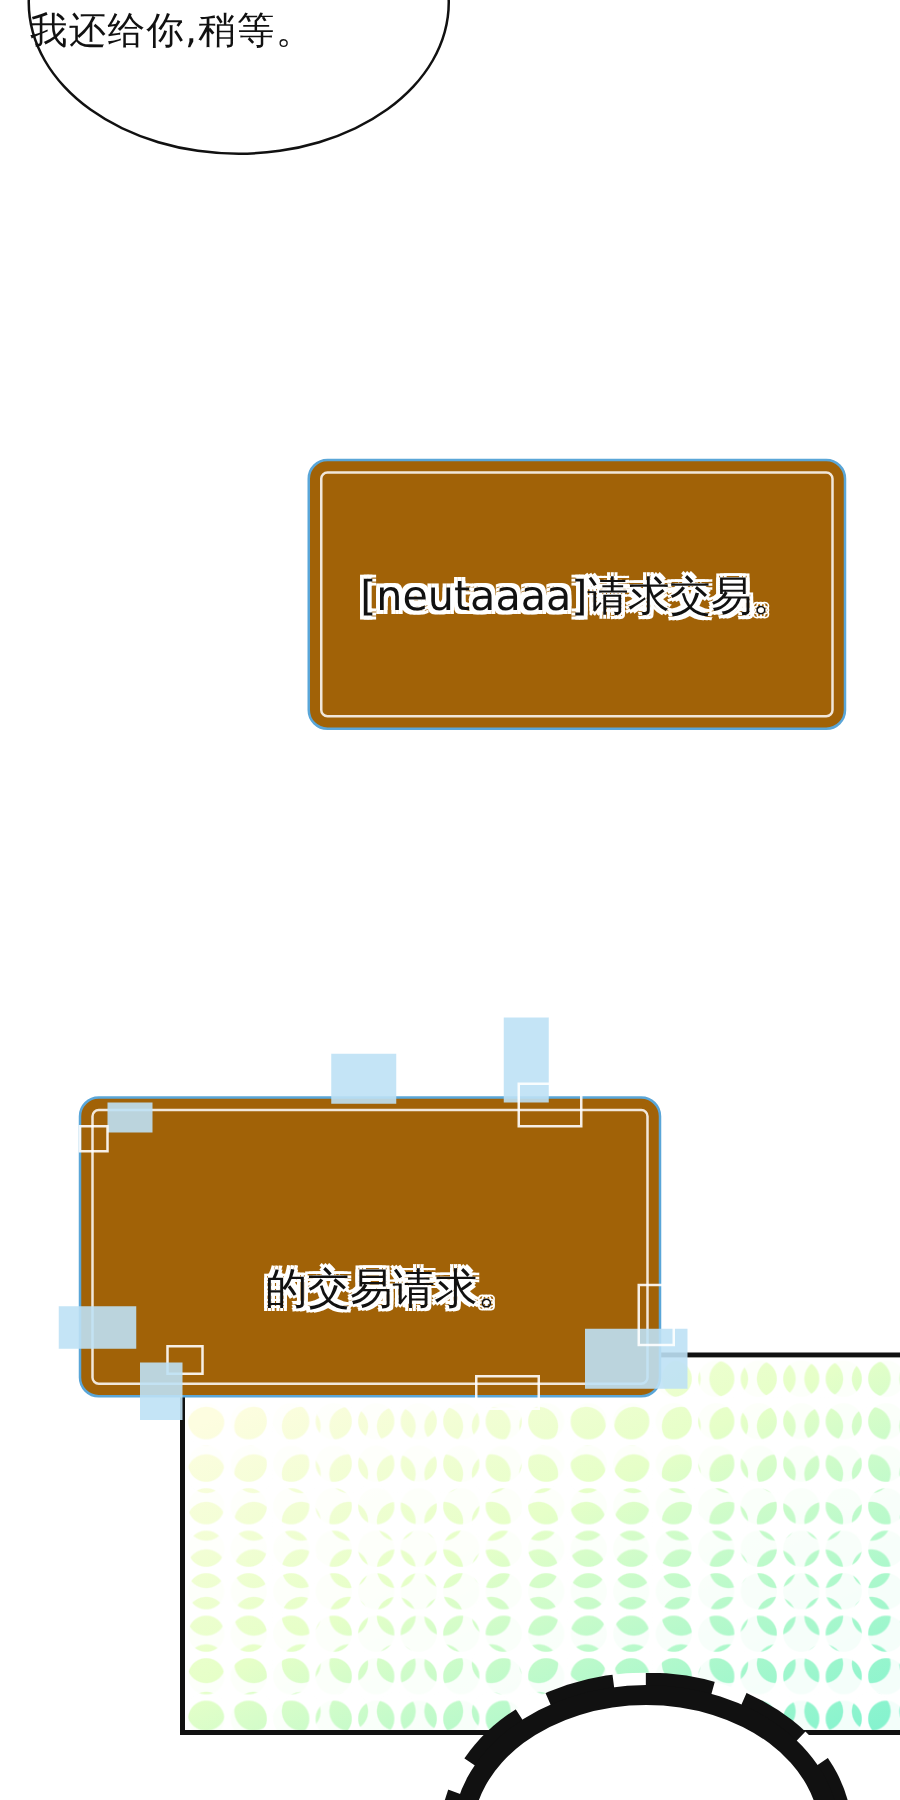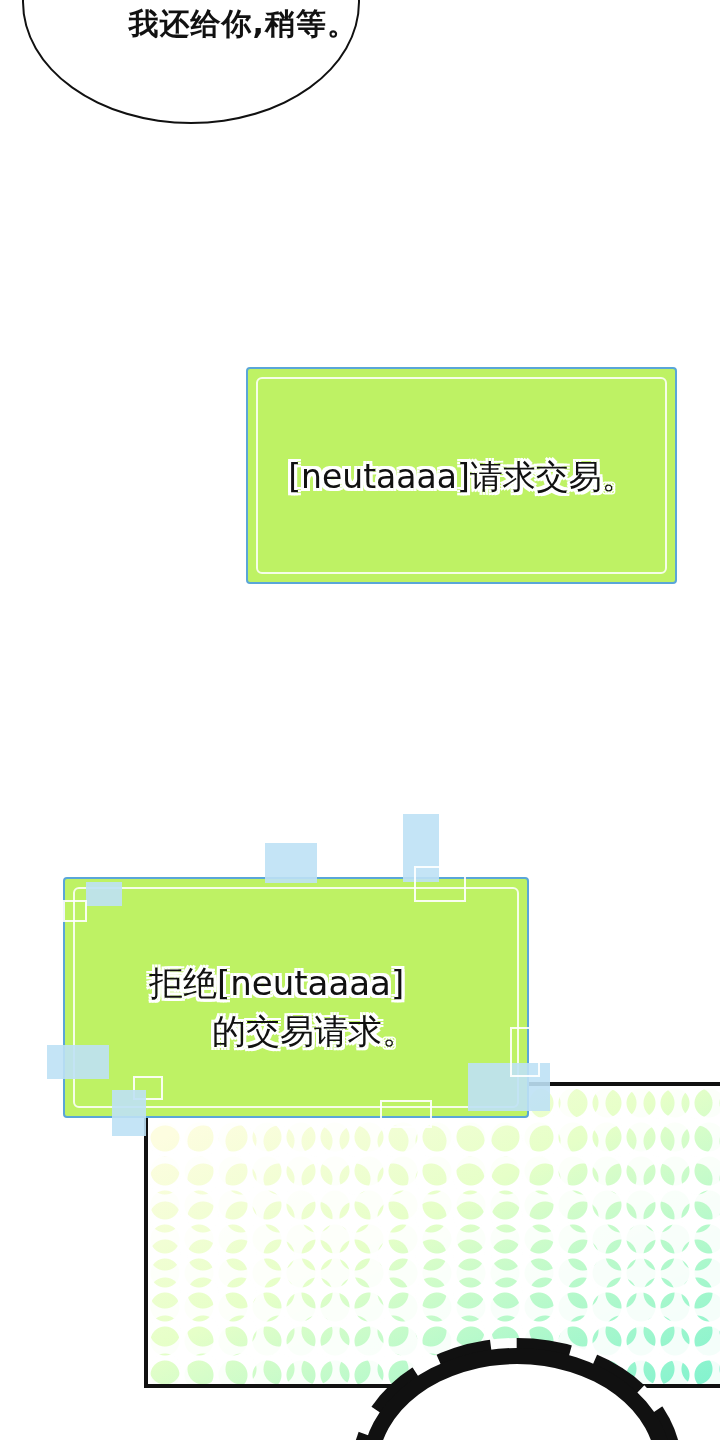--- a/index.html
+++ b/index.html
@@ -1,22 +1,22 @@
 <!DOCTYPE html>
 <html><head>
 <meta charset="utf-8">
 <style>
   html, body { margin:0; padding:0; }
   body { width:720px; height:1440px; background:#ffffff; position:relative; overflow:hidden;
          font-family:"DejaVu Sans", sans-serif; }
   .bubble { position:absolute; left:22px; top:-120px; width:338px; height:244px;
             border:2px solid #111; border-radius:50%; background:#fff; box-sizing:border-box; }
-  .bubble-text { position:absolute; left:0; width:100%; top:122px; text-align:right;
-                 font-size:30px; font-weight:bold; color:#111; letter-spacing:1px; }
-  .sysbox { position:absolute; background:#bef264; border:2px solid #5aa6d8; border-radius:4px; box-sizing:border-box; }
+  .bubble-text { position:absolute; left:0; width:100%; top:122px; text-align:left;
+                 font-size:30px; font-weight:normal; color:#111; letter-spacing:1px; }
+  .sysbox { position:absolute; background:#a16207; border:2px solid #5aa6d8; border-radius:16px; box-sizing:border-box; }
   .sysbox .inner { position:absolute; left:8px; top:8px; right:8px; bottom:8px;
                    border:2px solid rgba(255,255,255,0.85); border-radius:6px; }
   .sys-text { position:absolute; color:#111; font-size:34px; line-height:44px; text-align:center;
               text-shadow: -3px -3px 0 #fff, 3px -3px 0 #fff, -3px 3px 0 #fff, 3px 3px 0 #fff,
                             0 -3px 0 #fff, 0 3px 0 #fff, -3px 0 0 #fff, 3px 0 0 #fff; }
   .sq { position:absolute; background:rgba(190,225,245,0.9); }
   .sqo { position:absolute; border:2px solid rgba(255,255,255,0.9); box-sizing:border-box; }
   .panel { position:absolute; left:144px; top:1082px; width:600px; height:306px;
            border:4px solid #111; border-right:none; box-sizing:border-box; overflow:hidden;
            background:
@@ -43,21 +43,20 @@
 </div>
 
 <div class="panel">
   <div class="dots"></div>
 </div>
 <div class="hair"></div>
 <div class="hair2"></div>
 
 <div class="sysbox" style="left:63px; top:877px; width:466px; height:241px;">
   <div class="inner"></div>
-  <div class="sys-text" style="left:84px; top:82px; width:290px; text-align:left;">拒绝[neutaaaa]</div>
   <div class="sys-text" style="left:108px; top:130px; width:260px; text-align:left;margin-left:39px;">的交易请求。</div>
 </div>
 
 <div class="sq" style="left:265px; top:843px; width:52px; height:40px;"></div>
 <div class="sq" style="left:403px; top:814px; width:36px; height:68px;"></div>
 <div class="sqo" style="left:414px; top:866px; width:52px; height:36px;"></div>
 <div class="sq" style="left:86px; top:882px; width:36px; height:24px;"></div>
 <div class="sqo" style="left:63px; top:900px; width:24px; height:22px;"></div>
 <div class="sq" style="left:47px; top:1045px; width:62px; height:34px;"></div>
 <div class="sqo" style="left:133px; top:1076px; width:30px; height:24px;"></div>

